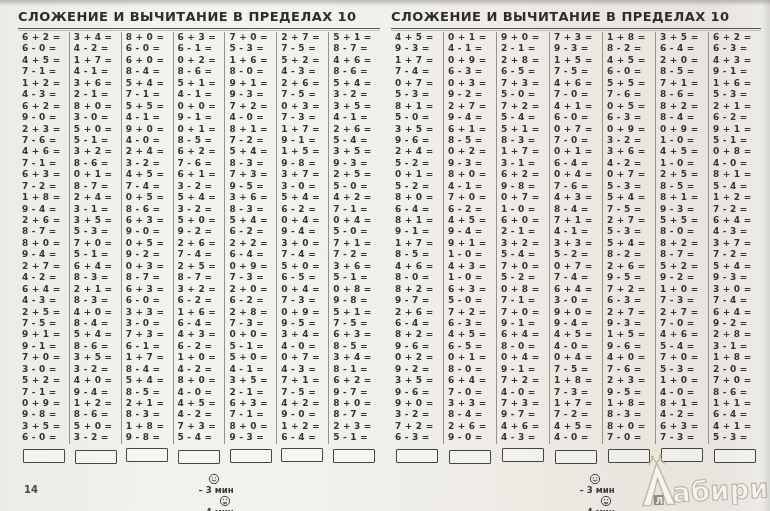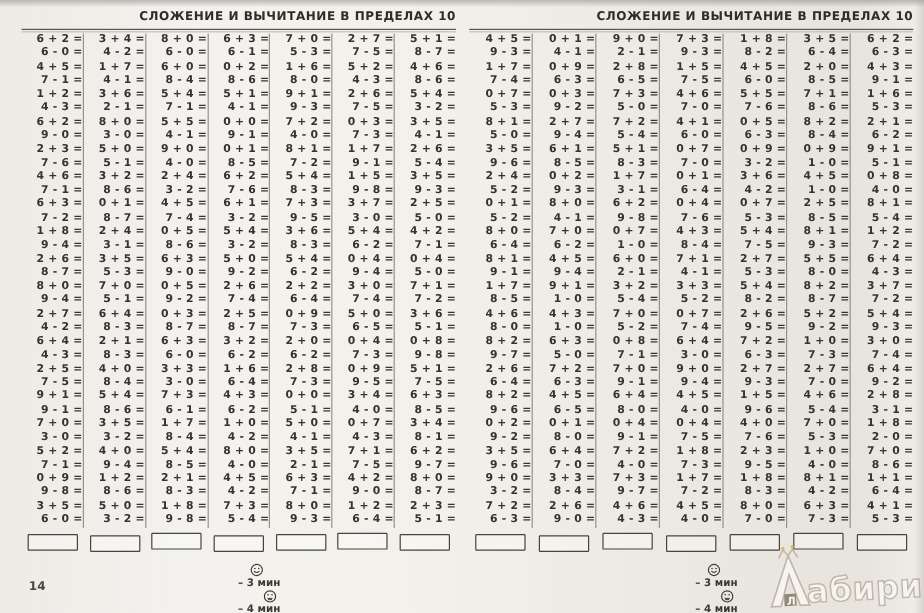--- a/index.html
+++ b/index.html
@@ -8,24 +8,24 @@
     background:linear-gradient(90deg,#ecebe6 0%,#f3f2ee 22%,#f2f0ea 48%,#ece9e3 72%,#e7e4de 93%,#efede9 100%);
     font-family:"DejaVu Sans","Liberation Sans",sans-serif;color:#2e2d29;
   }
   .scan::before{content:"";position:absolute;left:0;top:0;width:100%;height:6px;
     background:linear-gradient(180deg,rgba(120,117,110,.45),rgba(120,117,110,0));pointer-events:none;}
   .scan::after{content:"";position:absolute;right:0;top:0;width:8px;height:100%;
     background:linear-gradient(270deg,rgba(140,136,128,.25),rgba(140,136,128,0));pointer-events:none;}
   .page{position:absolute;top:4px;height:503px;}
   .page-left{left:18px;width:362px;}
   .page-right{left:391px;width:370px;}
-  .title{text-align:right;font-size:10px;font-weight:700;letter-spacing:.45px;
+  .title{text-align:left;font-size:13px;font-weight:700;letter-spacing:.45px;
     padding-top:5px;white-space:nowrap;}
   .rule{margin-top:4px;height:1px;border-top:1.2px solid #57554f;border-bottom:1px solid #c2bfb7;}
-  .grid{display:flex;margin-top:1px;text-align:right;}
+  .grid{display:flex;margin-top:1px;}
   .col{flex:1;padding-left:4px;border-left:1px solid #96928a;}
   .col:first-child{border-left:none;}
   .cell{height:11.44px;line-height:11.44px;font-size:9px;font-weight:700;
     white-space:nowrap;letter-spacing:.2px;color:#34332f;}
   .boxes{display:flex;margin-top:5px;}
   .bcol{flex:1;display:flex;justify-content:center;}
   .abox{width:40px;height:12px;border:1.6px solid #45443f;border-radius:1px;background:rgba(255,255,255,.35);}
   .bcol:nth-child(2n) .abox{transform:translateY(1px);}
   .bcol:nth-child(3n) .abox{transform:translateY(-1px);}
   .timing{position:relative;margin-top:10px;display:flex;align-items:center;

